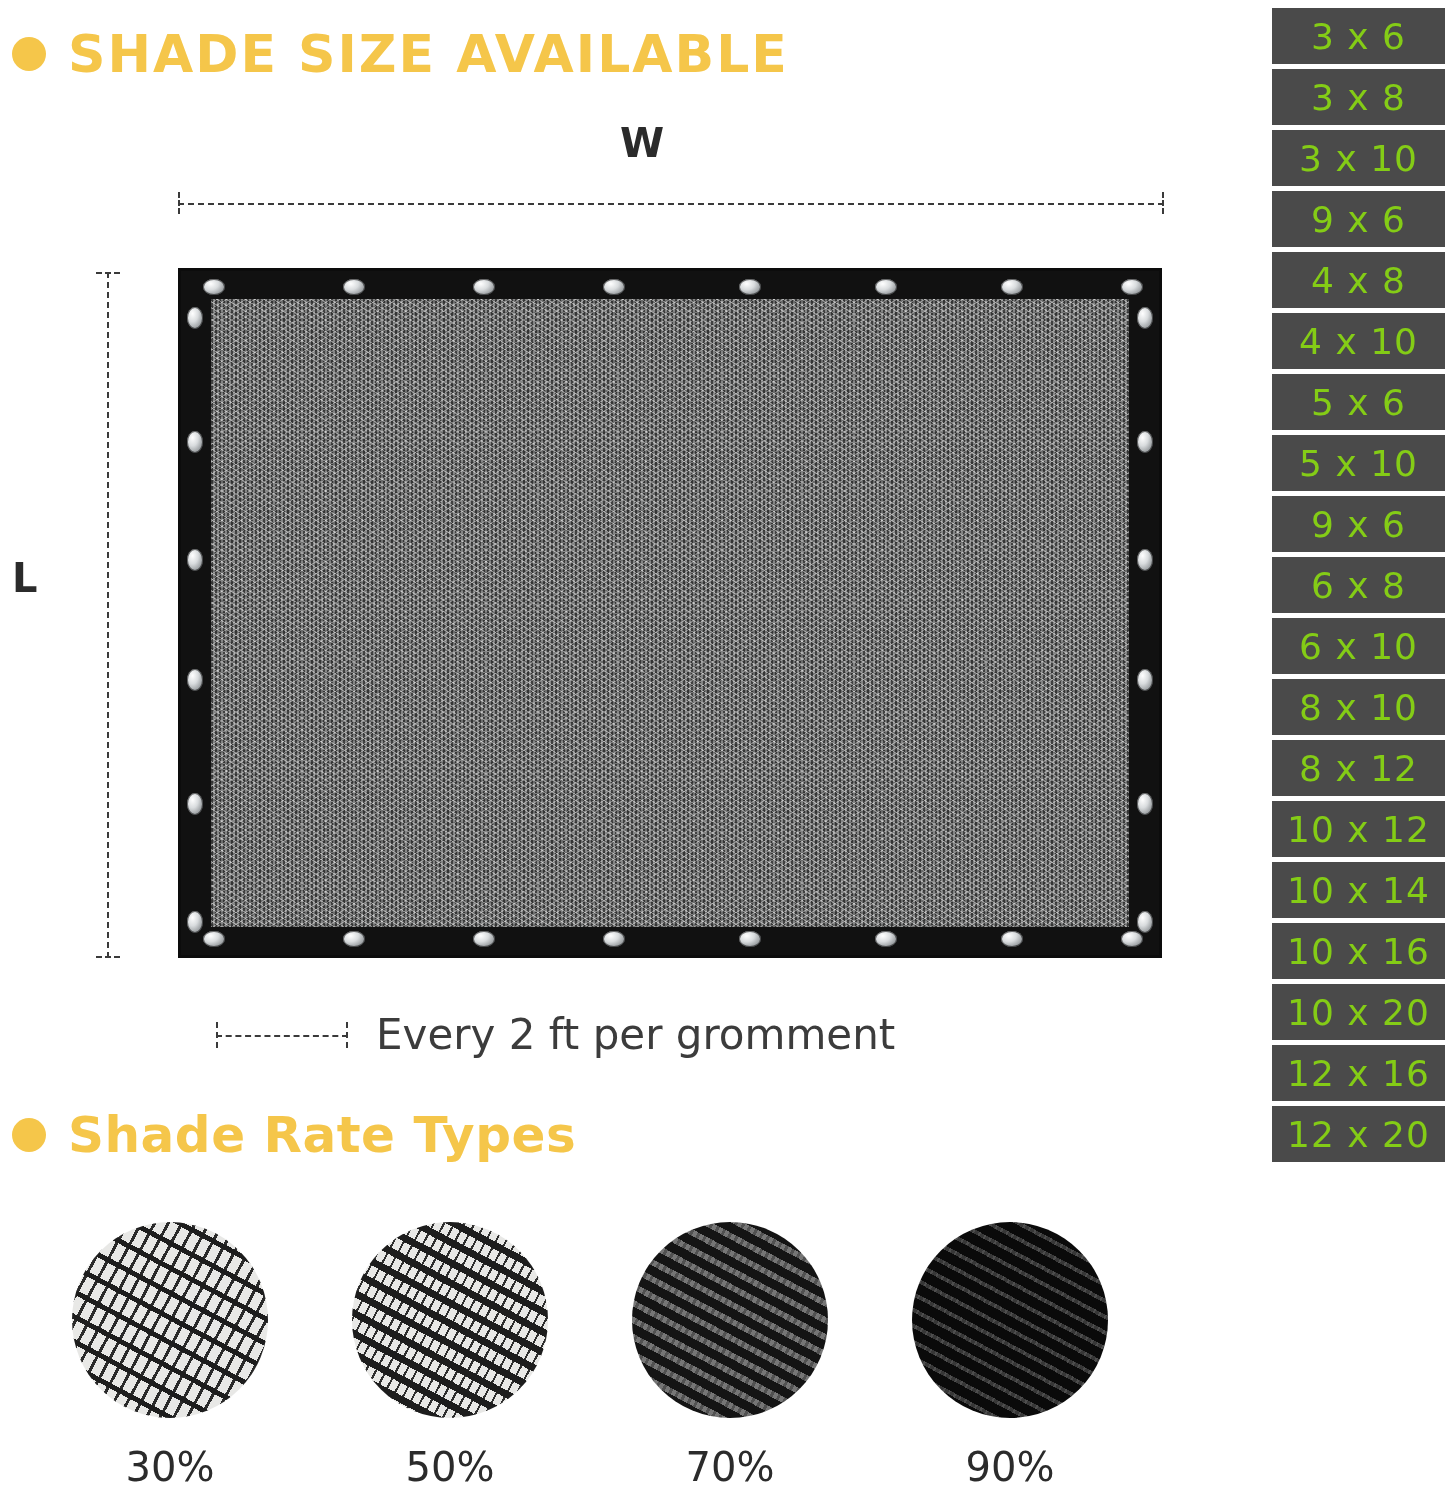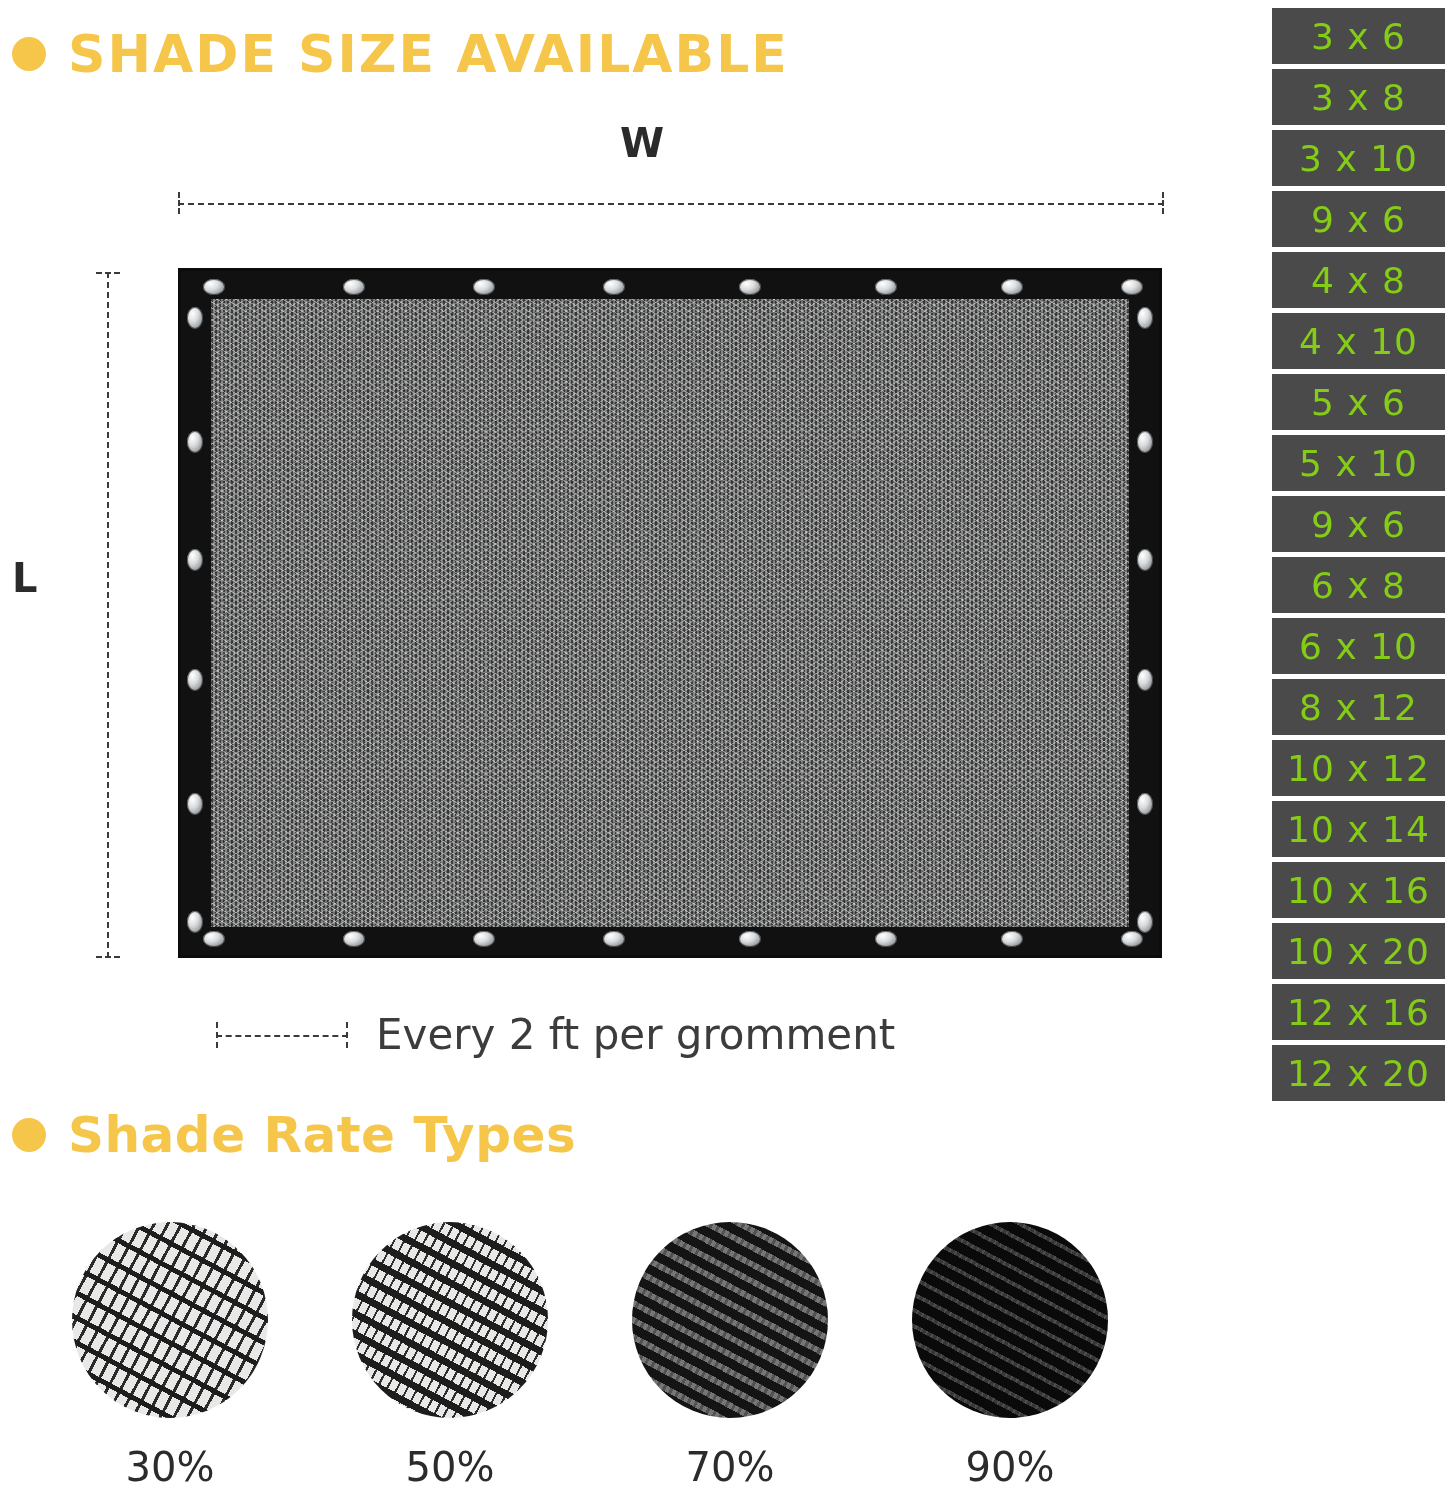--- a/index.html
+++ b/index.html
@@ -357,20 +357,21 @@
   <div class="size-chip">3 x 8</div>
   <div class="size-chip">3 x 10</div>
   <div class="size-chip">9 x 6</div>
   <div class="size-chip">4 x 8</div>
   <div class="size-chip">4 x 10</div>
   <div class="size-chip">5 x 6</div>
   <div class="size-chip">5 x 10</div>
   <div class="size-chip">9 x 6</div>
   <div class="size-chip">6 x 8</div>
   <div class="size-chip">6 x 10</div>
+  <div class="size-chip">8 x 10</div>
   <div class="size-chip">8 x 12</div>
   <div class="size-chip">10 x 12</div>
   <div class="size-chip">10 x 14</div>
   <div class="size-chip">10 x 16</div>
   <div class="size-chip">10 x 20</div>
   <div class="size-chip">12 x 16</div>
   <div class="size-chip">12 x 20</div>
 </div>
 
 </body></html>

